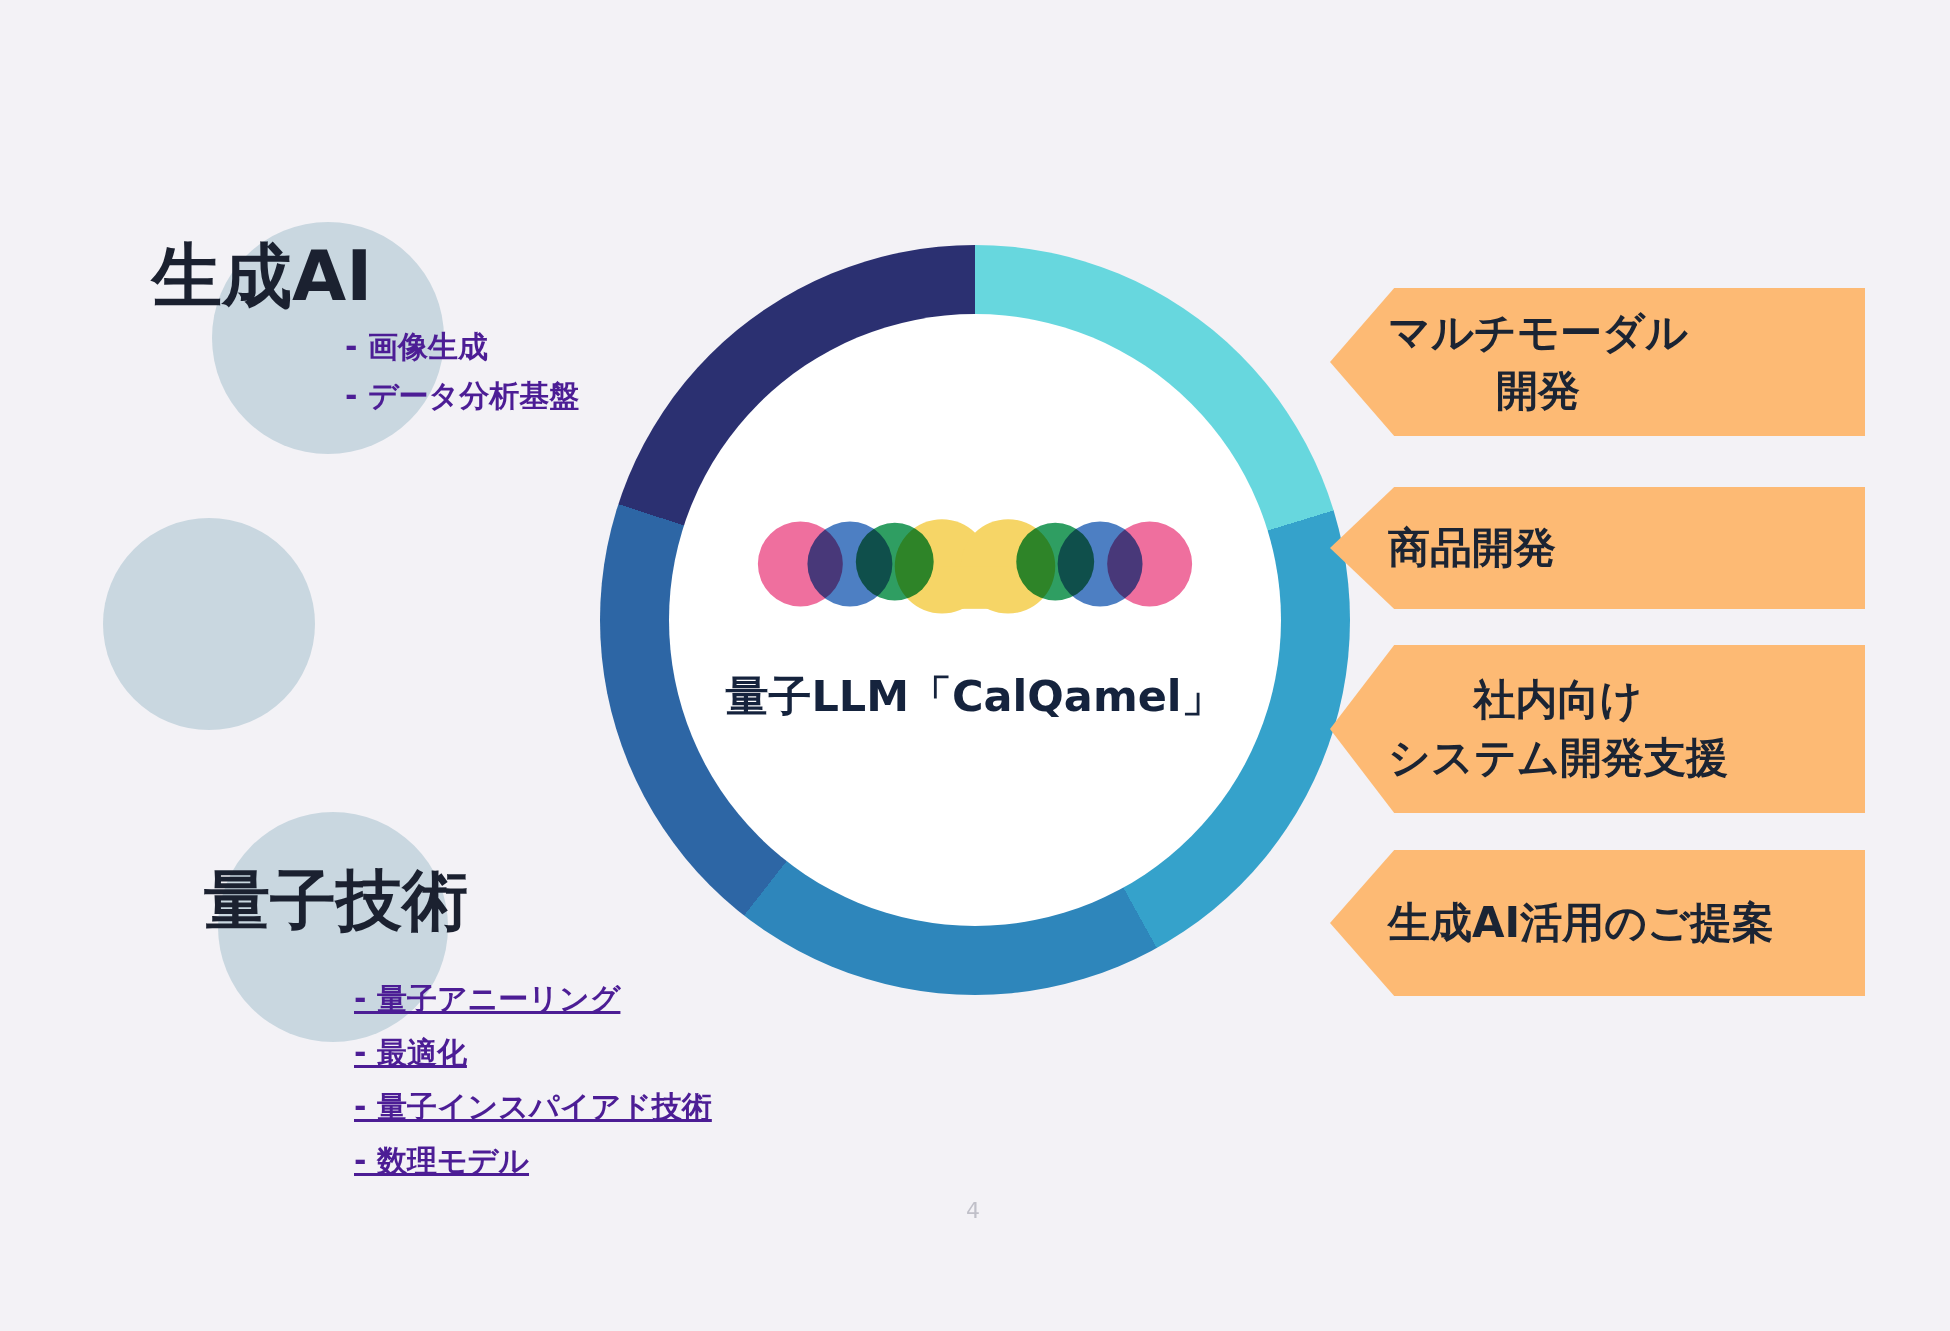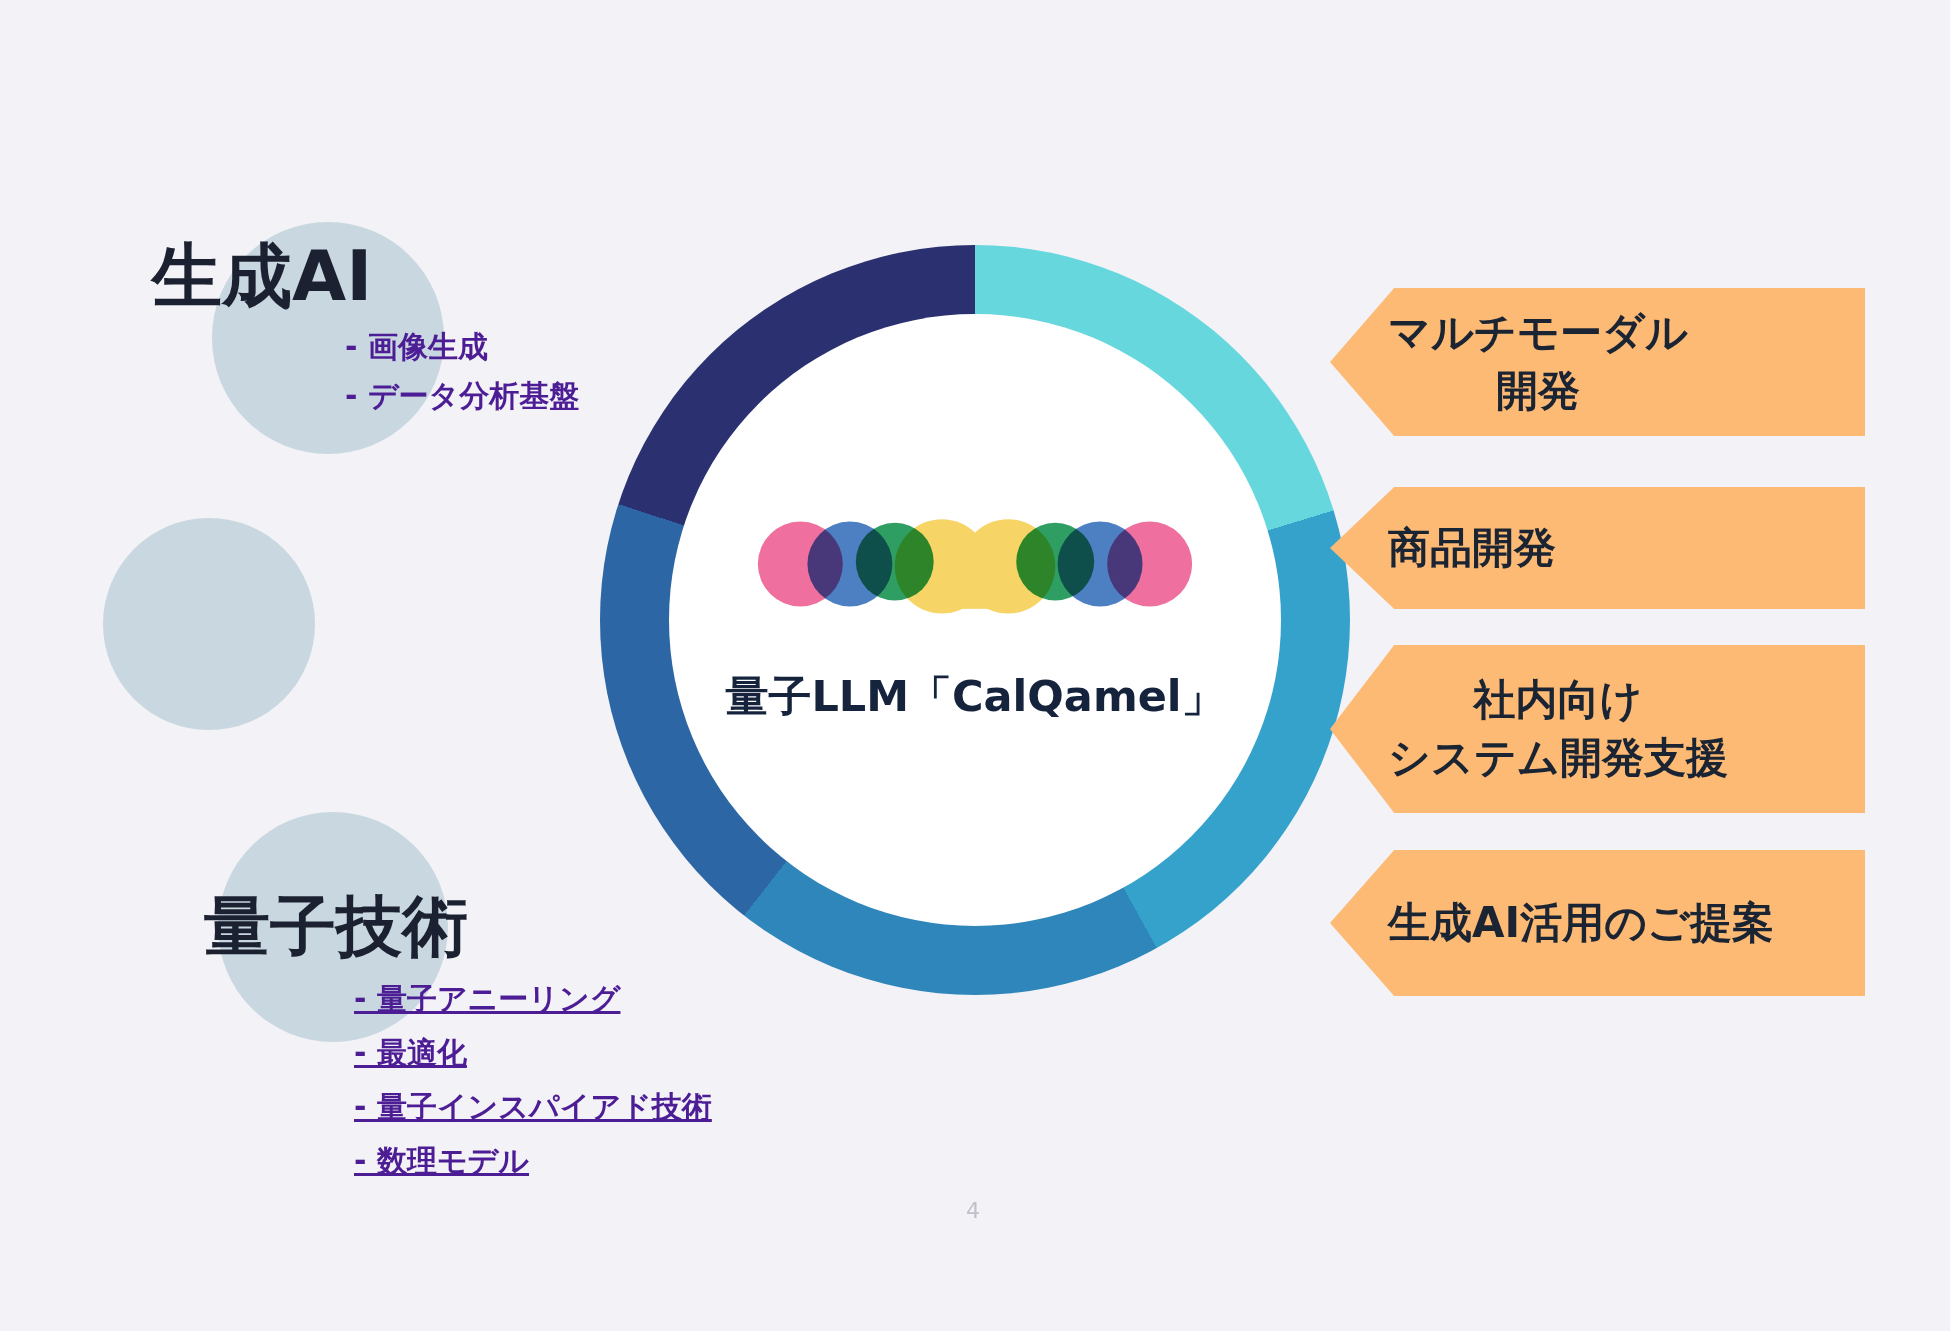--- a/index.html
+++ b/index.html
@@ -25,21 +25,21 @@
   .c3 { left:218px; top:812px; width:230px; height:230px; }
 
   .topic-title {
     position:absolute;
     color:#1b2130;
     font-weight:800;
     white-space:nowrap;
   }
   .tt1 { left:152px; top:230px; font-size:70px; }
   .tt2 { left:95px;  top:594px; font-size:56px; letter-spacing:6px; font-weight:700; }
-  .tt3 { left:204px; top:882px; font-size:66px; }
+  .tt3 { left:204px; top:856px; font-size:66px; }
 
   .topic-list {
     position:absolute;
     list-style:none;
     color:#4c1d95;
     font-weight:700;
     font-size:30px;
     white-space:nowrap;
   }
   .tl1 { left:345px; top:322px; line-height:49px; }

